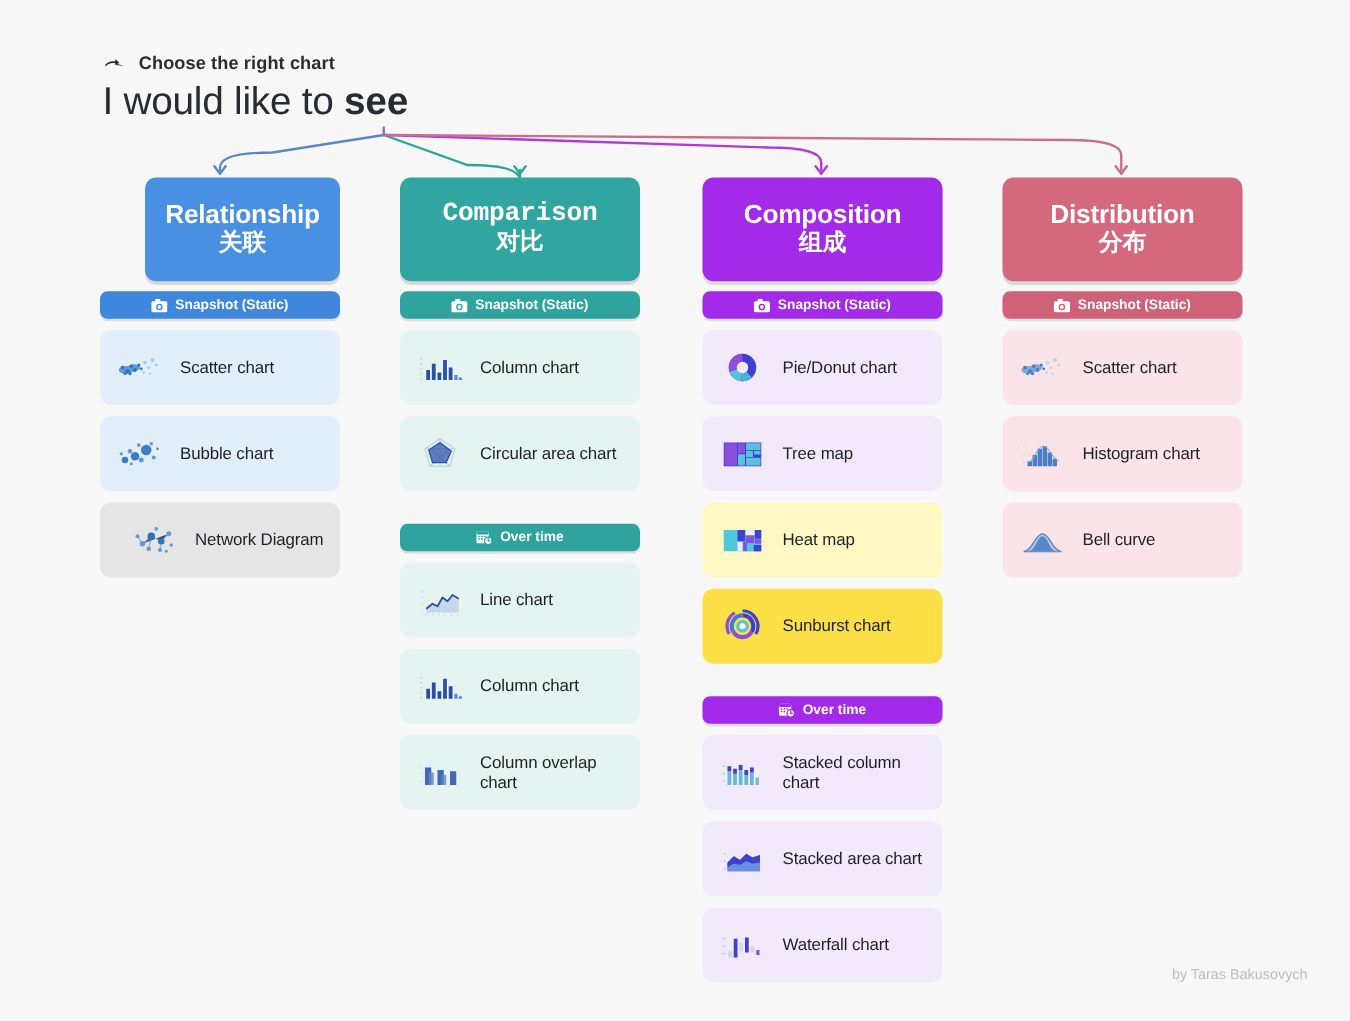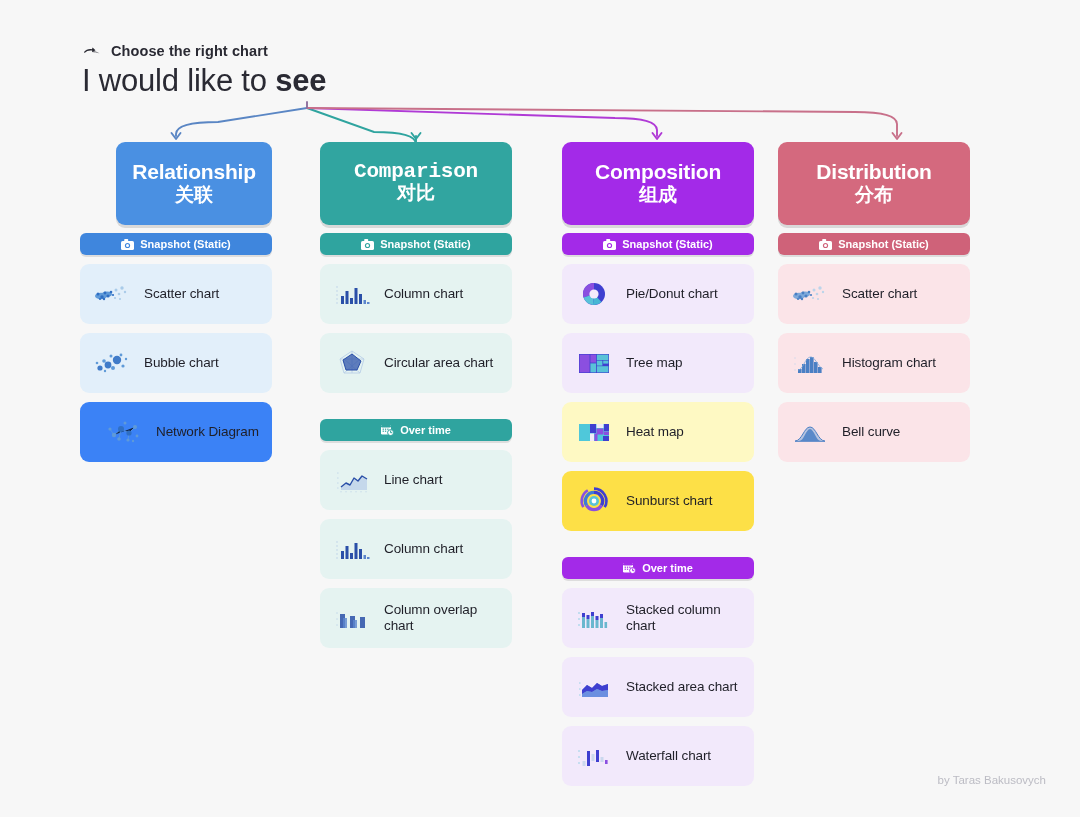--- a/index.html
+++ b/index.html
@@ -29,21 +29,21 @@
   .headline b { font-weight: 800; }
 
   
   #connectors { position: absolute; left: 0; top: 0; width: 1080px; height: 200px; }
 
   
   .col { position: absolute; top: 142px; width: 192px; }
   .col-0 { left: 80px; }
   .col-1 { left: 320px; }
   .col-2 { left: 562px; }
-  .col-3 { left: 778px; }
+  .col-3 { left: 802px; }
 
   .cat-head {
     border-radius: 9px;
     height: 83px;
     display: flex; flex-direction: column;
     align-items: center; justify-content: center;
     color: #fff;
     box-shadow: 0 3px 0 rgba(0,0,0,.12);
     margin-bottom: 8px;
   }
@@ -176,21 +176,21 @@
               <circle cx="31" cy="20" r="1.6"></circle>
         <circle cx="29" cy="9" r="1.4"></circle>
               <circle cx="5" cy="17" r="1.3"></circle>
               <circle cx="19" cy="10" r="1.5"></circle>
         <circle cx="34" cy="13" r="1.2"></circle>
               <circle cx="13" cy="25" r="1.2"></circle>
       </g>
     </svg></span>
         <span class="item-label">Bubble chart</span>
       </div>
-      <div class="item" style="background: #3b82f6; padding-left: 24px;">
+      <div class="item" style="background: #e5e5e5; padding-left: 24px;">
         <span class="item-ico"><svg viewBox="0 0 40 34">
       <g stroke="#5f9ad8" stroke-width="1" opacity=".7">
         <path d="M10 20 L17 14 L25 18 L31 12 M17 14 L15 24 M25 18 L24 25 M10 20 L6 14"></path>
       </g>
       <g fill="#2f6fc4">
         <circle cx="17" cy="14" r="3"></circle>
               <circle cx="25" cy="18" r="2.6"></circle>
       </g>
       <g fill="#5f9ad8">
         <circle cx="10" cy="20" r="2.2"></circle>

